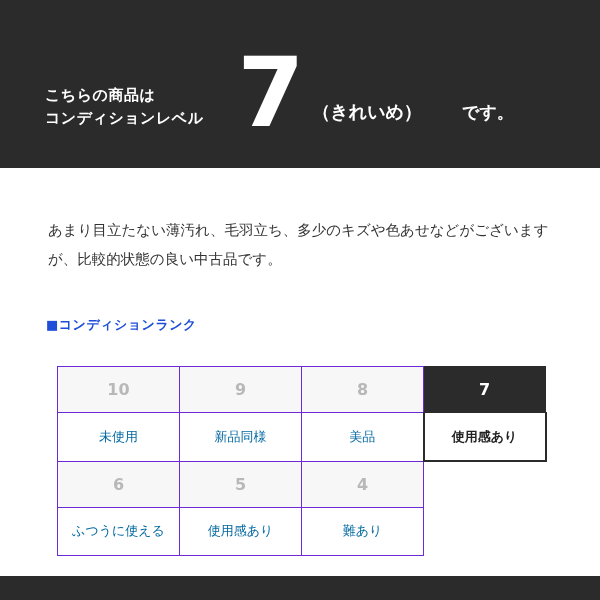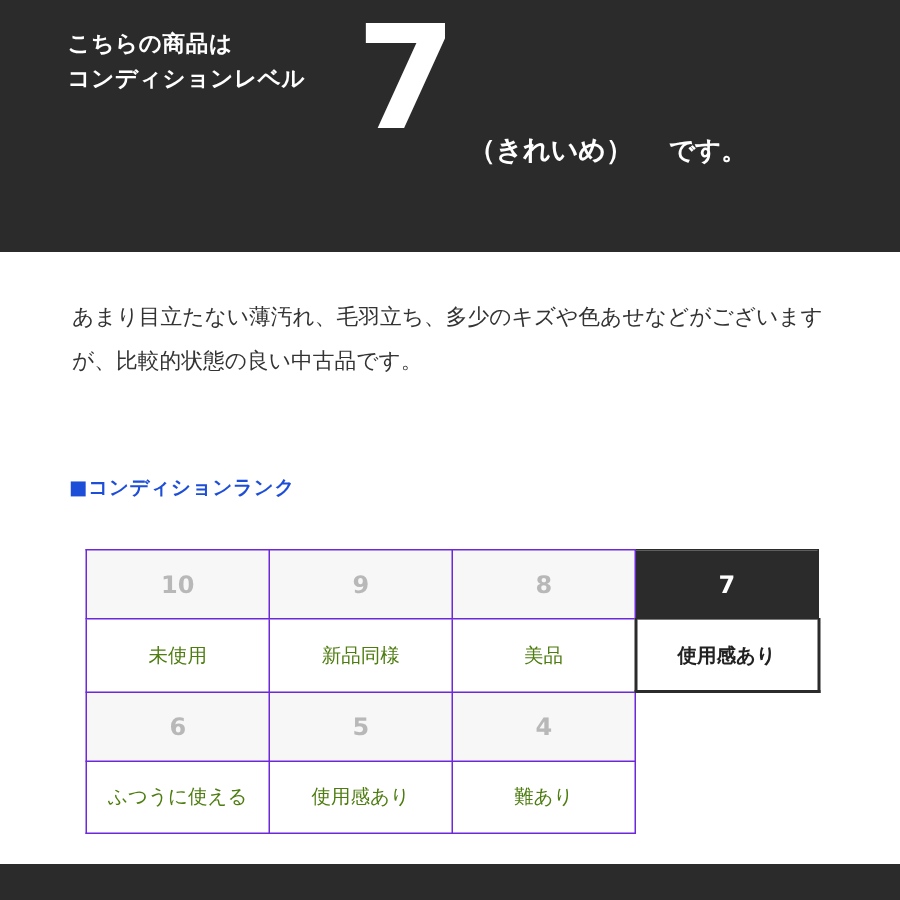--- a/index.html
+++ b/index.html
@@ -26,25 +26,25 @@
     left: 0;
     top: 0;
     width: 600px;
     height: 168px;
     background: #2b2b2b;
     color: #ffffff;
   }
   .header-inner {
     position: absolute;
     left: 45px;
-    top: 4px;
+    top: 16px;
     right: 30px;
     height: 168px;
     display: flex;
-    align-items: flex-start;
+    align-items: center;
   }
   .head-lead {
     font-size: 15px;
     line-height: 1.55;
     font-weight: bold;
     letter-spacing: 0.5px;
     color: #ffffff;
     white-space: pre-line;
     padding-top: 14px;
   }
@@ -63,35 +63,35 @@
     color: #ffffff;
     align-self: center;
     margin-top: 24px;
   }
   .head-desu {
     font-size: 17px;
     font-weight: bold;
     color: #ffffff;
     align-self: center;
     margin-top: 24px;
-    margin-left: 24px;
+    margin-left: 40px;
   }
   
   .body-card {
     position: absolute;
     left: 0;
     top: 168px;
     width: 600px;
     height: 408px;
     background: #ffffff;
   }
   .desc {
     position: absolute;
     left: 48px;
-    top: 30px;
+    top: 48px;
     width: 510px;
     font-size: 14.5px;
     line-height: 2.0;
     color: #333333;
   }
   .section-title {
     position: absolute;
     left: 46px;
     top: 148px;
     font-size: 13px;
@@ -118,21 +118,21 @@
   .rank-num {
     height: 45px;
     font-size: 16px;
     font-weight: bold;
     color: #b8b8b8;
     background: #f7f7f7;
   }
   .rank-label {
     height: 47px;
     font-size: 13px;
-    color: #4d7c0f;
+    color: #0369a1;
     background: #ffffff;
   }
   td.empty {
     border: none;
     background: #ffffff;
   }
   
   .rank-num.sel {
     background: #2b2b2b;
     color: #ffffff;

